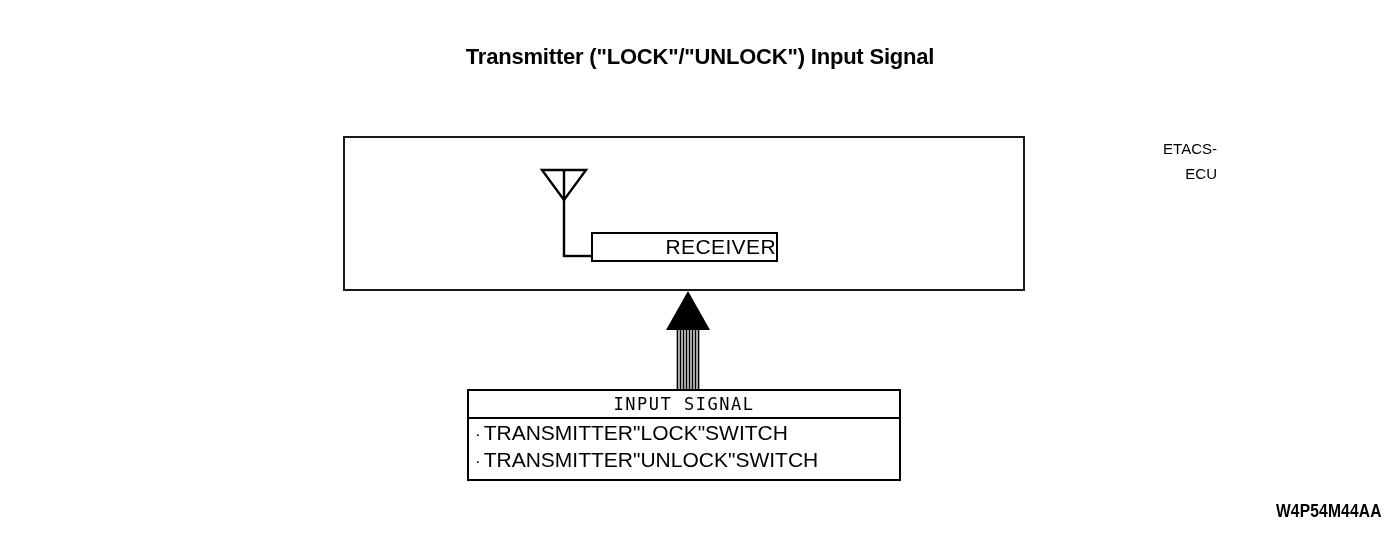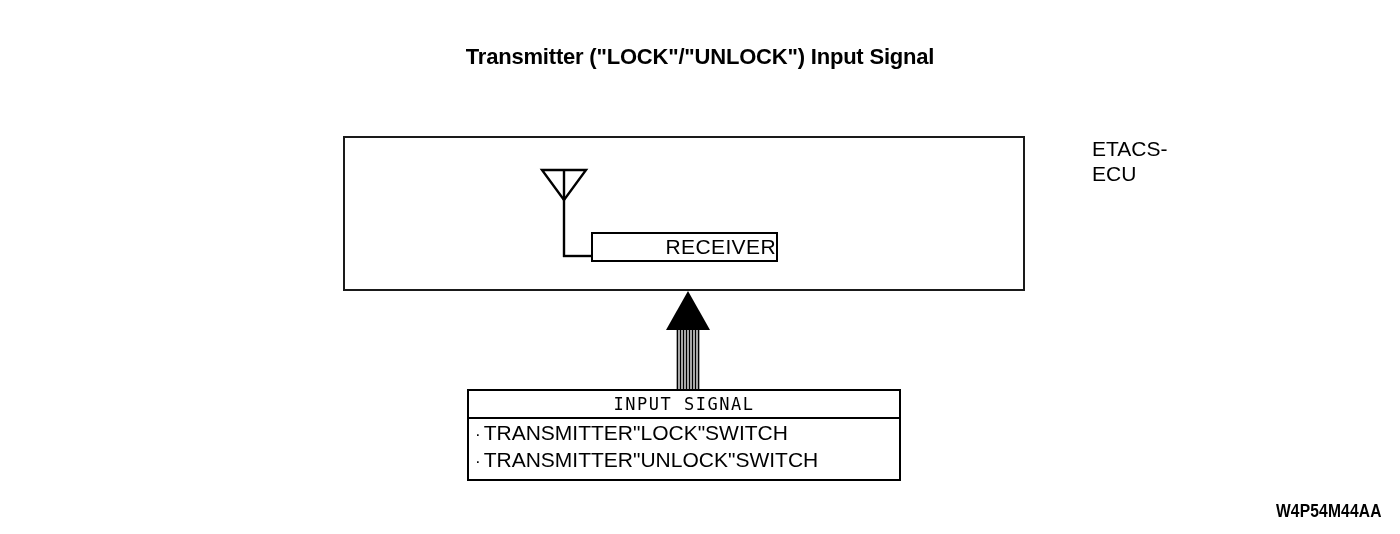--- a/index.html
+++ b/index.html
@@ -39,26 +39,27 @@
     top: 136px;
     width: 682px;
     height: 155px;
     border: 2px solid #1a1a1a;
     box-sizing: border-box;
     background: #ffffff;
   }
 
   #ecu-label {
     position: absolute;
-    left: 1092px;
+    left: 1037px;
     top: 136px;
     width: 180px;
-    font-size: 21px;
+    font-size: 15px;
     line-height: 25px;
     white-space: pre-line;
+    text-align: right;
   }
 
   
   #antenna {
     position: absolute;
     left: 536px;
     top: 166px;
     width: 56px;
     height: 100px;
   }

